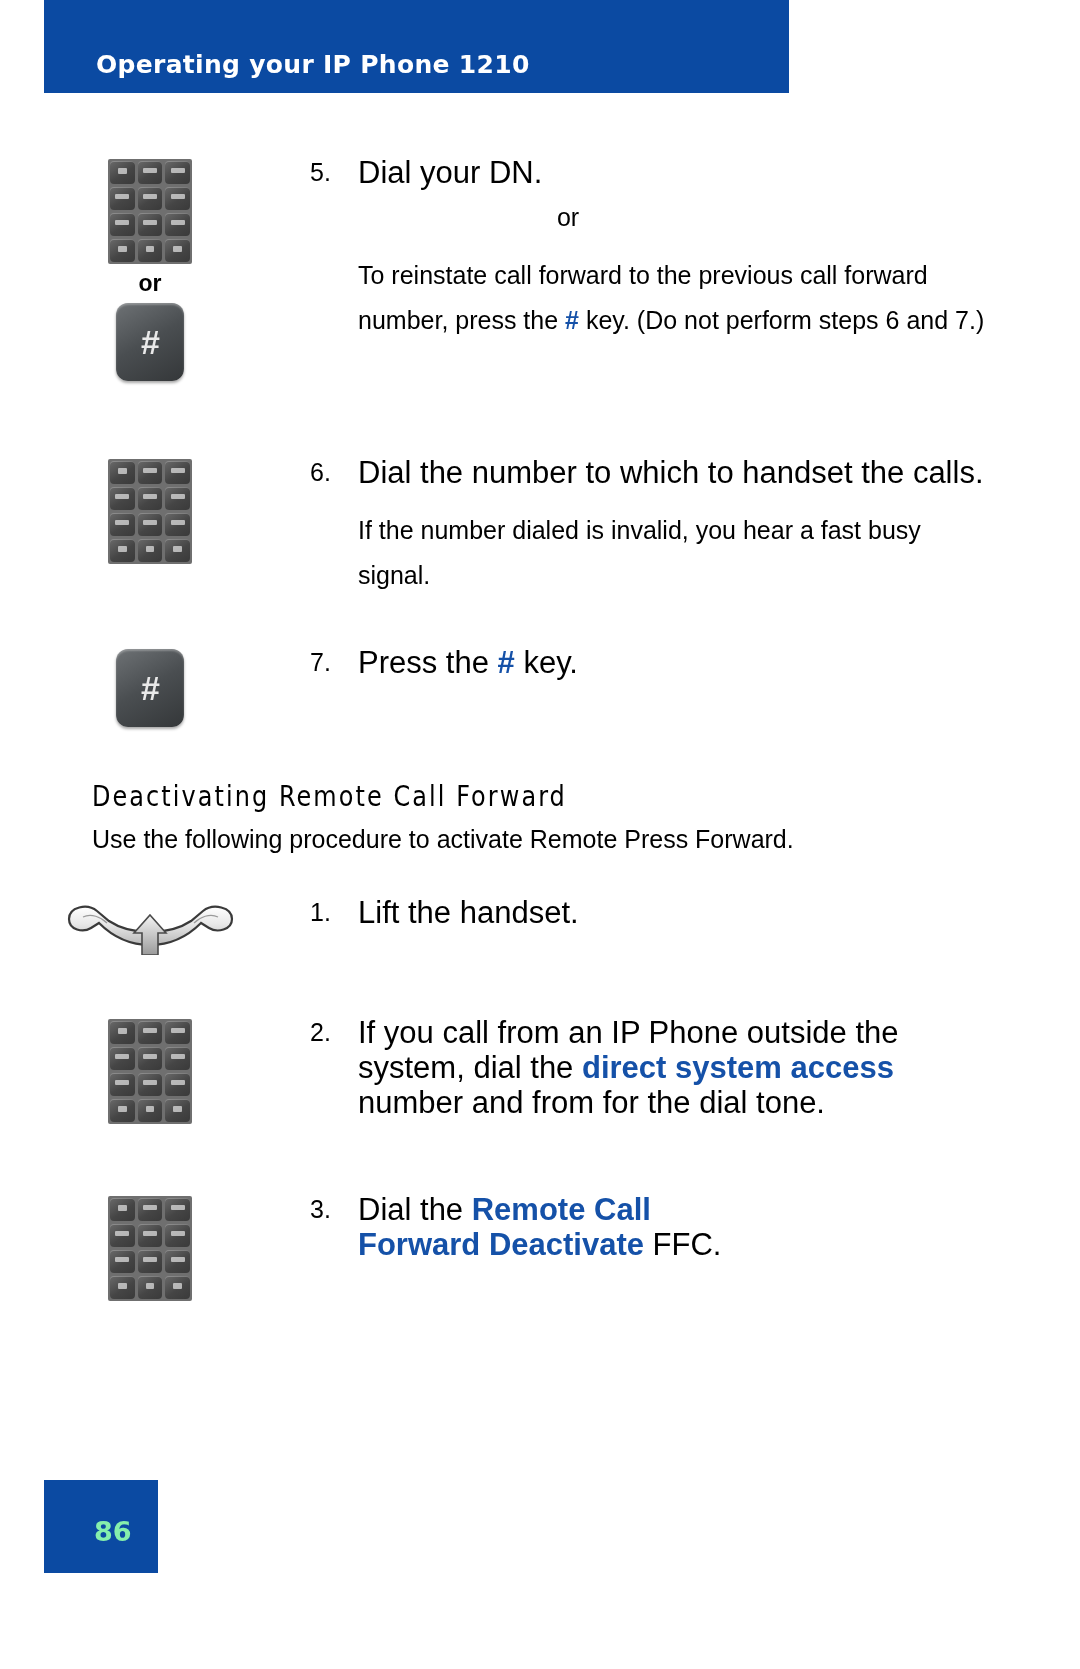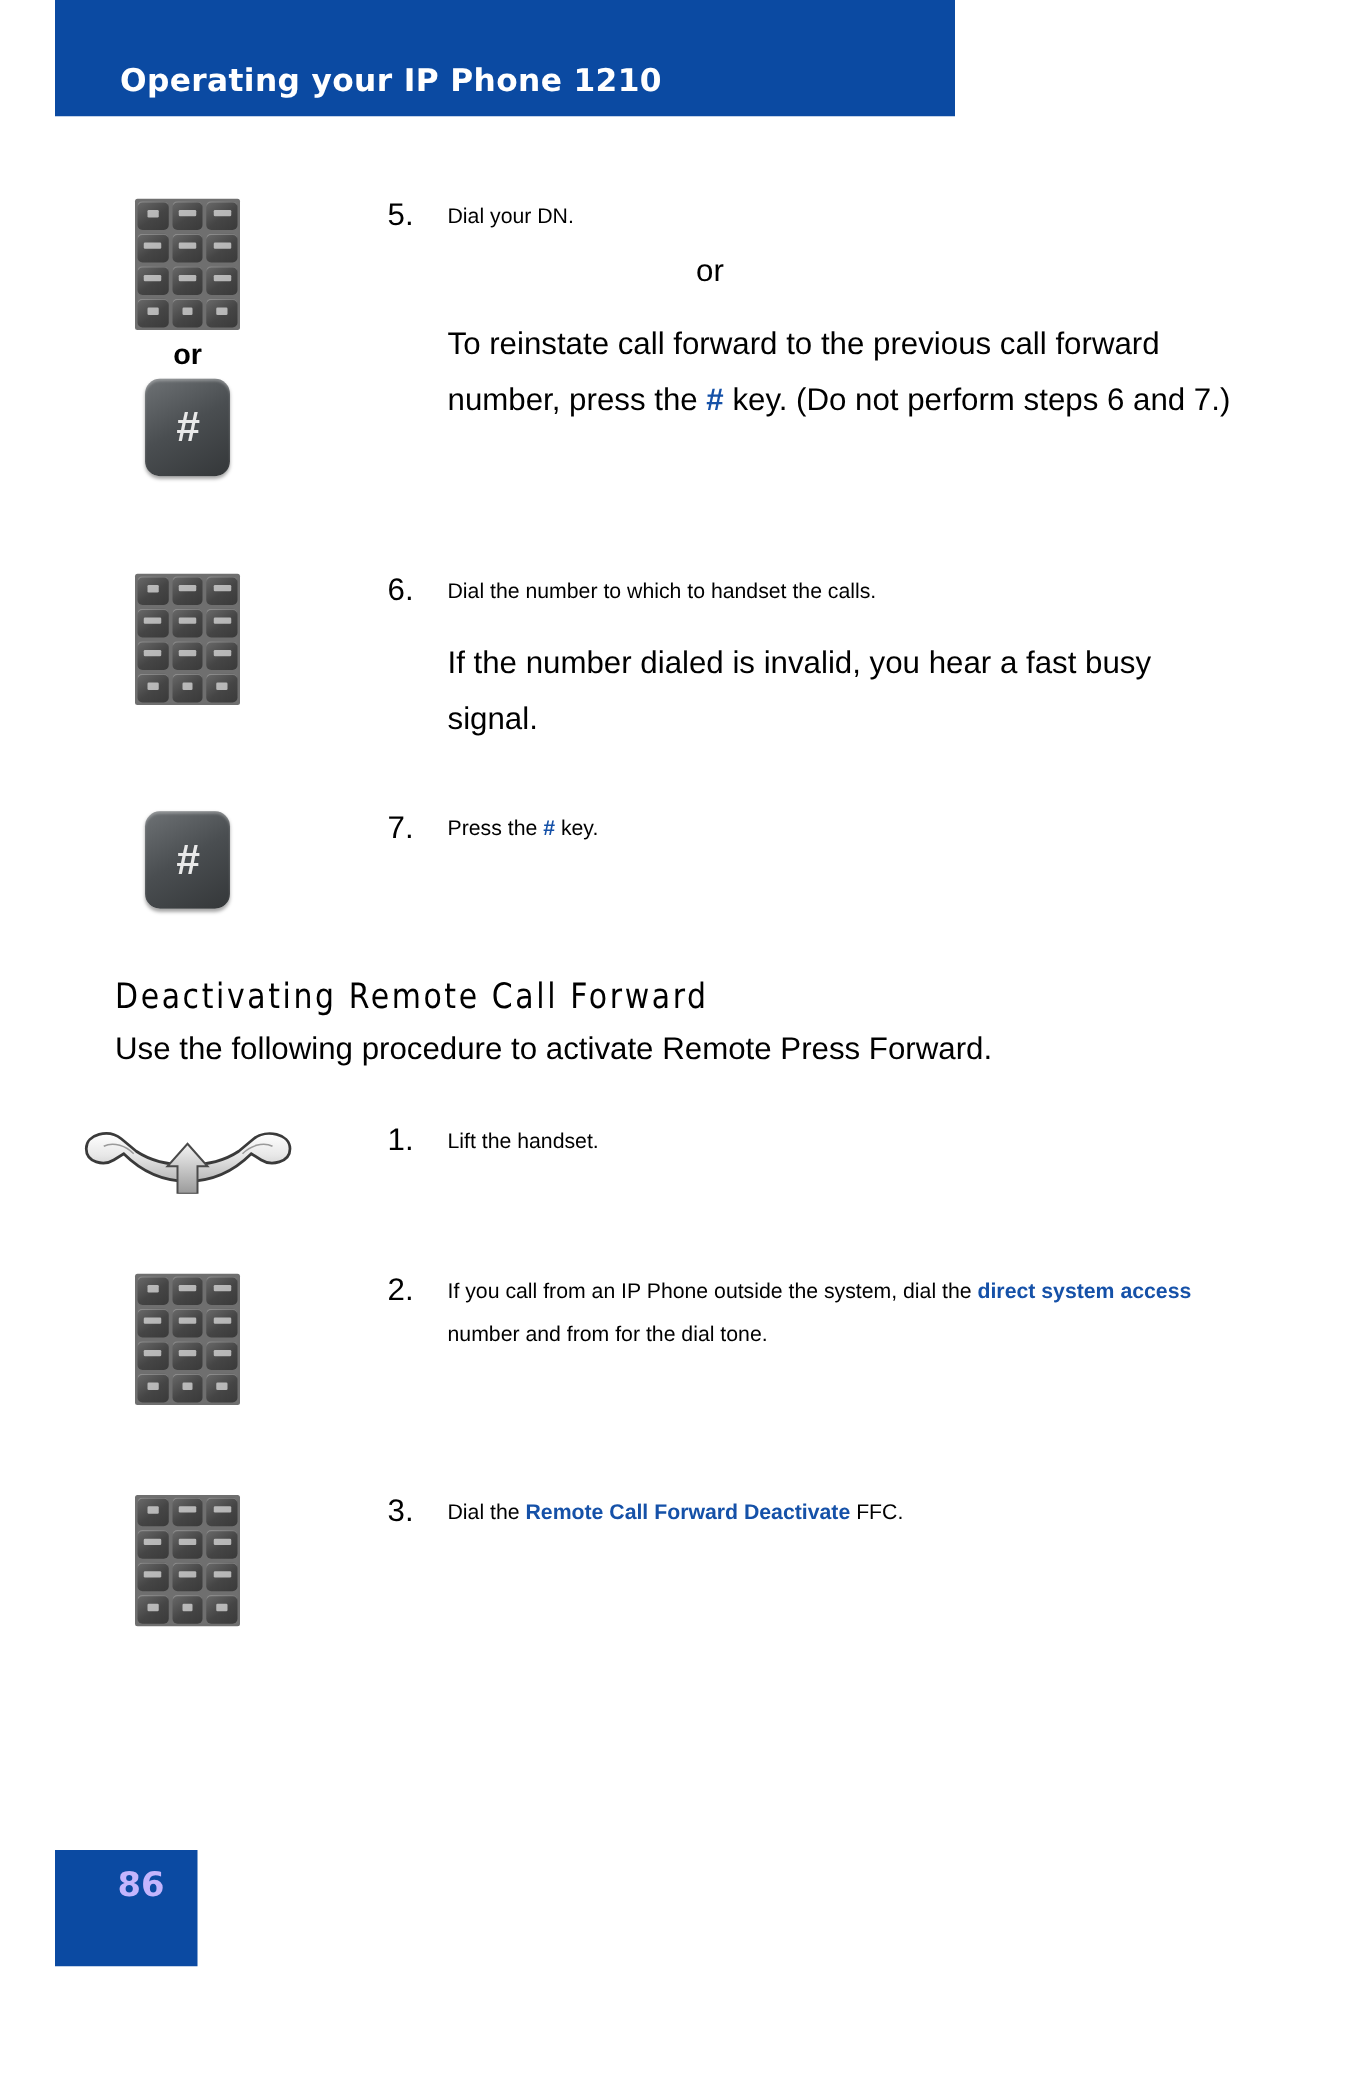--- a/index.html
+++ b/index.html
@@ -16,20 +16,21 @@
   }
 
   
   .header-banner {
     position: absolute;
     left: 44px;
     top: 0;
     width: 720px;
     height: 93px;
     background: #0b4aa2;
+    padding-left: 25px;
   }
   .header-banner-title {
     position: absolute;
     left: 52px;
     bottom: 14px;
     color: #ffffff;
     font-size: 25px;
     font-weight: bold;
     letter-spacing: 0.3px;
     font-family: "DejaVu Sans", sans-serif;
@@ -62,21 +63,21 @@
   }
   .step-num {
     width: 48px;
     flex: 0 0 48px;
     font-size: 25px;
     line-height: 35px;
     color: #000;
   }
   .step-body {
     flex: 1 1 auto;
-    font-size: 17px;
+    font-size: 31px;
     line-height: 35px;
     color: #000;
   }
   .sub-para {
     font-size: 25px;
     line-height: 45px;
     color: #000;
     margin-left: 48px;
     margin-top: 18px;
   }
@@ -192,22 +193,22 @@
     position: absolute;
     left: 44px;
     top: 1480px;
     width: 114px;
     height: 93px;
     background: #0b4aa2;
   }
   .footer-num {
     position: absolute;
     left: 50px;
-    top: 13px;
-    color: #c4b5fd;
+    top: 36px;
+    color: #86efac;
     font-size: 27px;
     font-weight: bold;
     font-family: "DejaVu Sans", sans-serif;
   }
 </style>
 </head>
 <body>
 
 <div class="header-banner">
   <div class="header-banner-title">Operating your IP Phone 1210</div>

